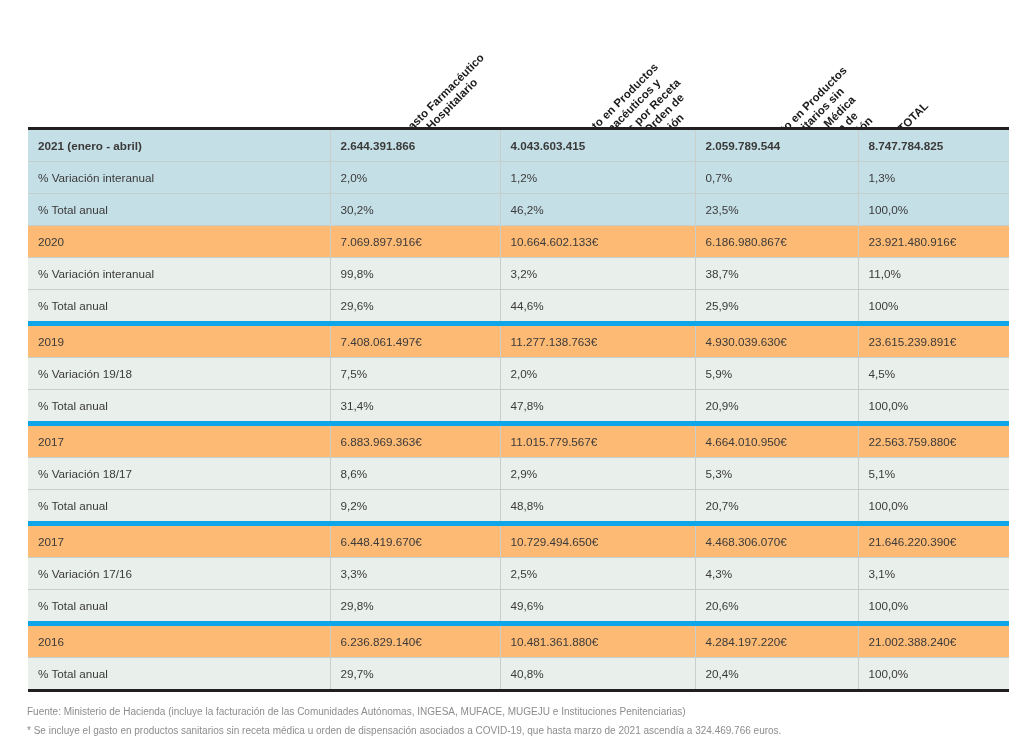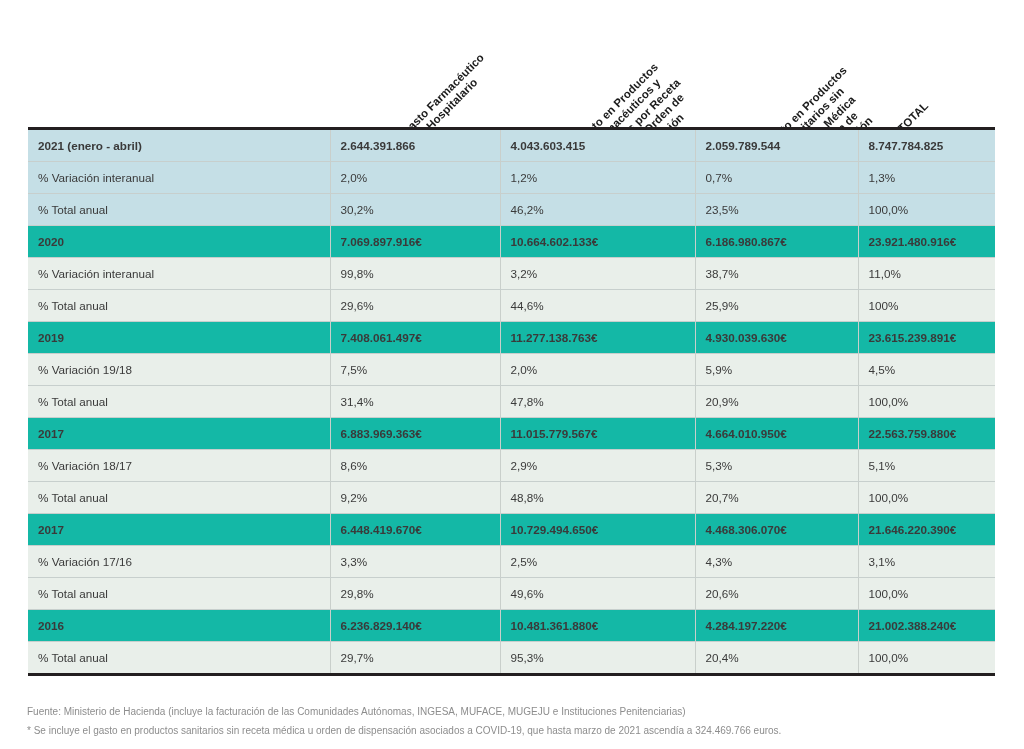--- a/index.html
+++ b/index.html
@@ -63,35 +63,35 @@
     white-space: nowrap;
   }
   #fin-table td:last-child { border-right: none; }
   #fin-table tr:last-child td { border-bottom: none; }
 
   
   .c0 { width: 302px; }
   .c1 { width: 170px; }
   .c2 { width: 195px; }
   .c3 { width: 163px; }
-  .c4 { width: 137px; }
+  .c4 { width: 151px; }
 
   
   tr.blue td        { background: #c5dfe6; }
   tr.blue-head td   { background: #c5dfe6; font-weight: bold; color: #1b1b1b; font-size: 12.2px; }
-  tr.year-head td   { background: #14b8a6; font-weight: bold; color: #1b1b1b; font-size: 12.2px; }
+  tr.year-head td   { background: #fdba74; font-weight: normal; color: #1b1b1b; font-size: 12.2px; }
   tr.sub td         { background: #e9efea; }
 
   tr.blue td        { border-bottom-color: #a9c8d1; border-right-color: #a9c8d1; }
   tr.blue-head td   { border-bottom-color: #a9c8d1; border-right-color: #a9c8d1; margin-top: 8px; }
   tr.year-head td   { border-right-color: #e3e0d2; border-bottom-color: #e0ddd0; }
   tr.sub td         { border-right-color: #ccd5d0; border-bottom-color: #ccd5d0; }
 
   
-  tr.year-head.sep td { border-top: 1px solid #0ea5e9; }
+  tr.year-head.sep td { border-top: 5px solid #0ea5e9; }
 
   
   #footnotes {
     position: absolute;
     left: 27px;
     top: 702px;
     width: 980px;
   }
   .fn {
     font-size: 10px;
@@ -244,21 +244,21 @@
       <tr class="year-head sep">
         <td class="c0">2016</td>
         <td class="c1">6.236.829.140€</td>
         <td class="c2">10.481.361.880€</td>
         <td class="c3">4.284.197.220€</td>
         <td class="c4">21.002.388.240€</td>
       </tr>
       <tr class="sub">
         <td class="c0">% Total anual</td>
         <td class="c1">29,7%</td>
-        <td class="c2">95,3%</td>
+        <td class="c2">40,8%</td>
         <td class="c3">20,4%</td>
         <td class="c4">100,0%</td>
       </tr>
     </tbody>
 </table>
 
 <div id="footnotes">
     <div class="fn">Fuente: Ministerio de Hacienda (incluye la facturación de las Comunidades Autónomas, INGESA, MUFACE, MUGEJU e Instituciones Penitenciarias)</div>
     <div class="fn">* Se incluye el gasto en productos sanitarios sin receta médica u orden de dispensación asociados a COVID-19, que hasta marzo de 2021 ascendía a 324.469.766 euros.</div>
   </div>

